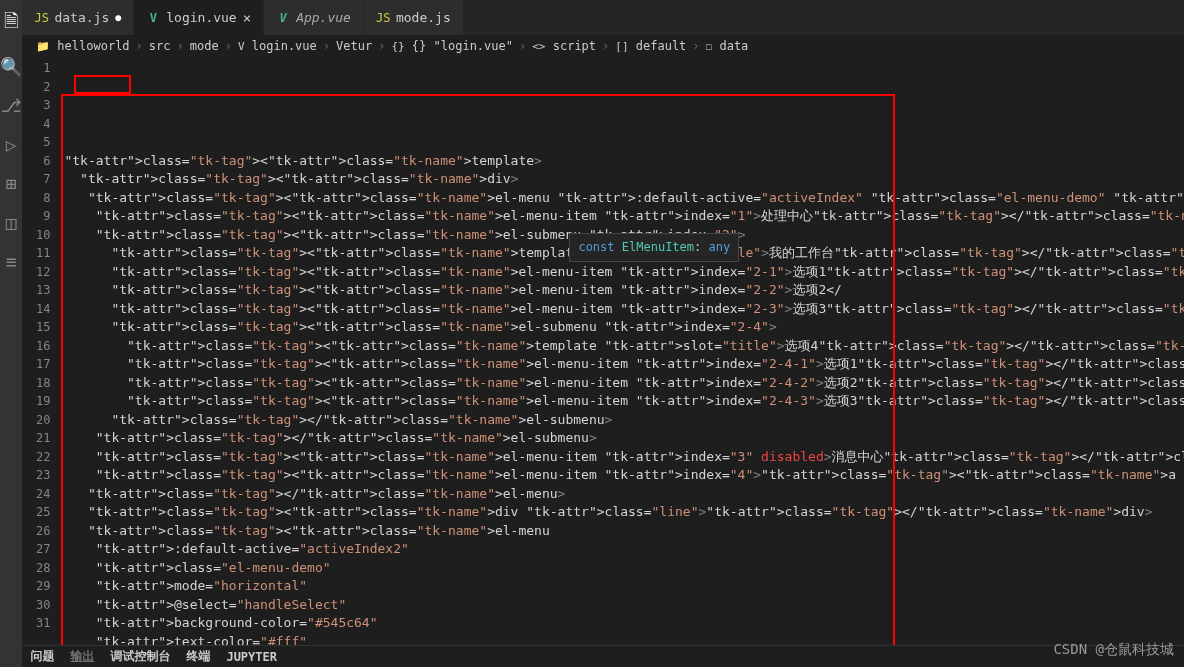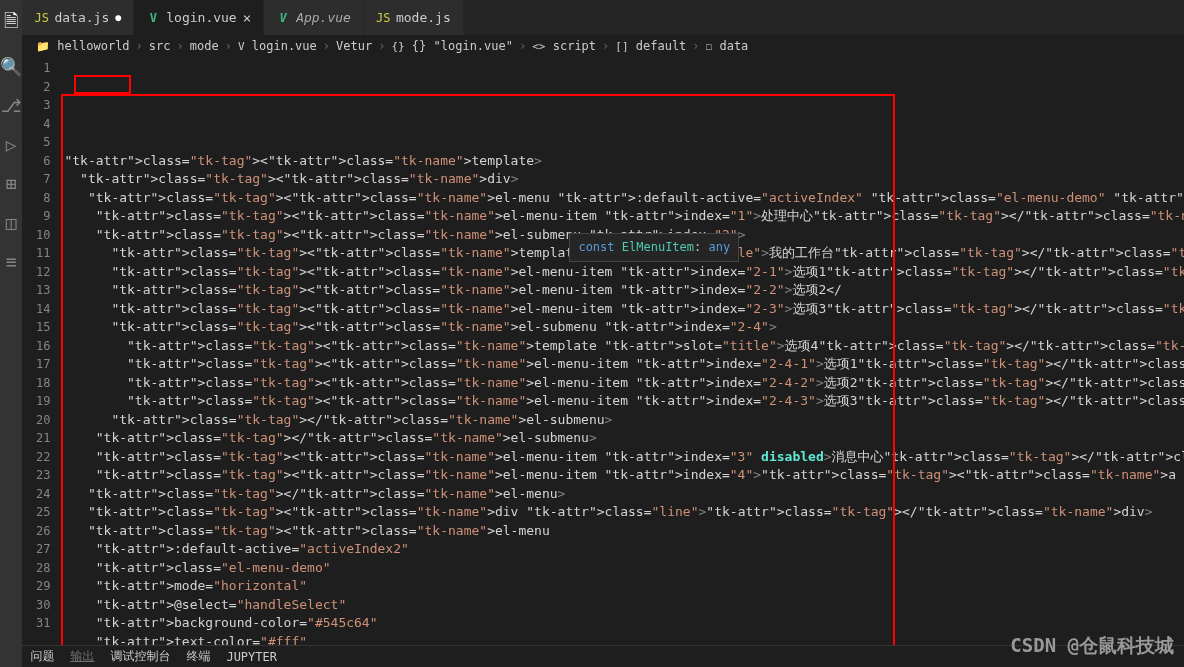--- a/index.html
+++ b/index.html
@@ -24,32 +24,32 @@
 .tab.italic { font-style: italic; color: #aaa; }
 
 .breadcrumb { display: flex; align-items: center; padding: 4px 14px; gap: 6px; font-size: 12px; color: #ccc; background: #1e1e1e; }
 .breadcrumb .bc-sep { color: #666; }
 .breadcrumb .bc-ic { font-size: 11px; }
 
 .editor { flex: 1; display: flex; overflow: hidden; position: relative; }
 .gutter { width: 42px; text-align: right; color: #858585; font-size: 12px; padding-right: 14px; line-height: 18.5px; padding-top: 2px; font-family: Consolas, monospace; }
 .code { flex: 1; font-family: Consolas, monospace; font-size: 13px; line-height: 18.5px; padding-top: 2px; white-space: pre; color: #d4d4d4; position: relative; }
 .tk-tag { color: #808080; }
-.tk-attr { color: #5eead4; font-weight: bold; }
+.tk-attr { color: #ef4444; }
 .tk-str { color: #ce9178; }
 .tooltip { position: absolute; background: #252526; border: 1px solid #454545; padding: 4px 8px; font-size: 12px; color: #ccc; left: 505px; top: 128px; z-index: 10; margin-top: 48px; }
 .tooltip .kw { color: #569cd6; }
 .tooltip .ty { color: #4ec9b0; }
 .code-redbox { position: absolute; border: 2px solid #ff0000; }
 
 .statusbar { height: 22px; background: #1e1e1e; border-top: 1px solid #333; display: flex; align-items: center; padding: 0 8px; gap: 16px; font-size: 12px; color: #ccc; }
-.statusbar .sb-item { cursor: pointer; }
+.statusbar .sb-item { cursor: pointer; font-weight: bold; }
 .statusbar .sb-active { color: #737373; text-decoration: underline; }
 
-.watermark { position: absolute; bottom: 8px; right: 10px; color: #999; font-size: 19px; z-index: 20; font-weight: bold; }
+.watermark { position: absolute; bottom: 8px; right: 10px; color: #999; font-size: 14px; z-index: 20; }
 </style>
 </head>
 <body>
 
 <div class="activity-bar">
   <span class="ab-icon active">🗎</span>
   <span class="ab-icon">🔍</span>
   <span class="ab-icon">⎇</span>
   <span class="ab-icon">▷</span>
   <span class="ab-icon">⊞</span>

